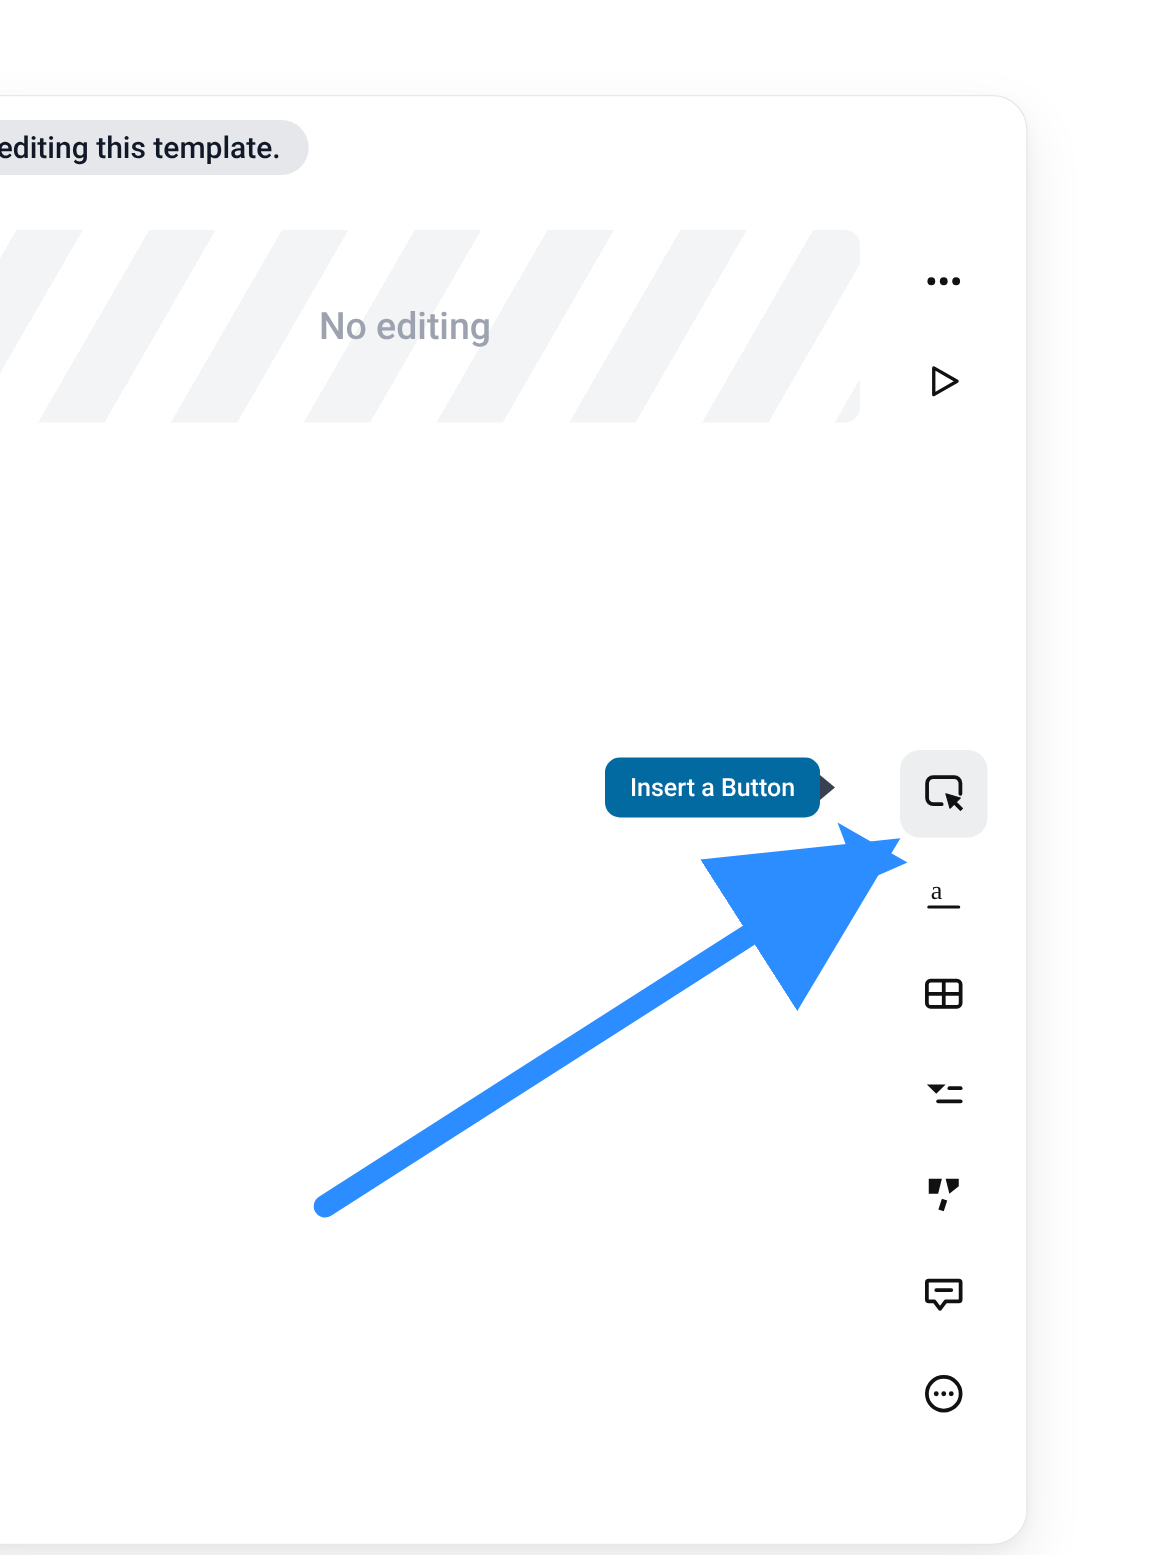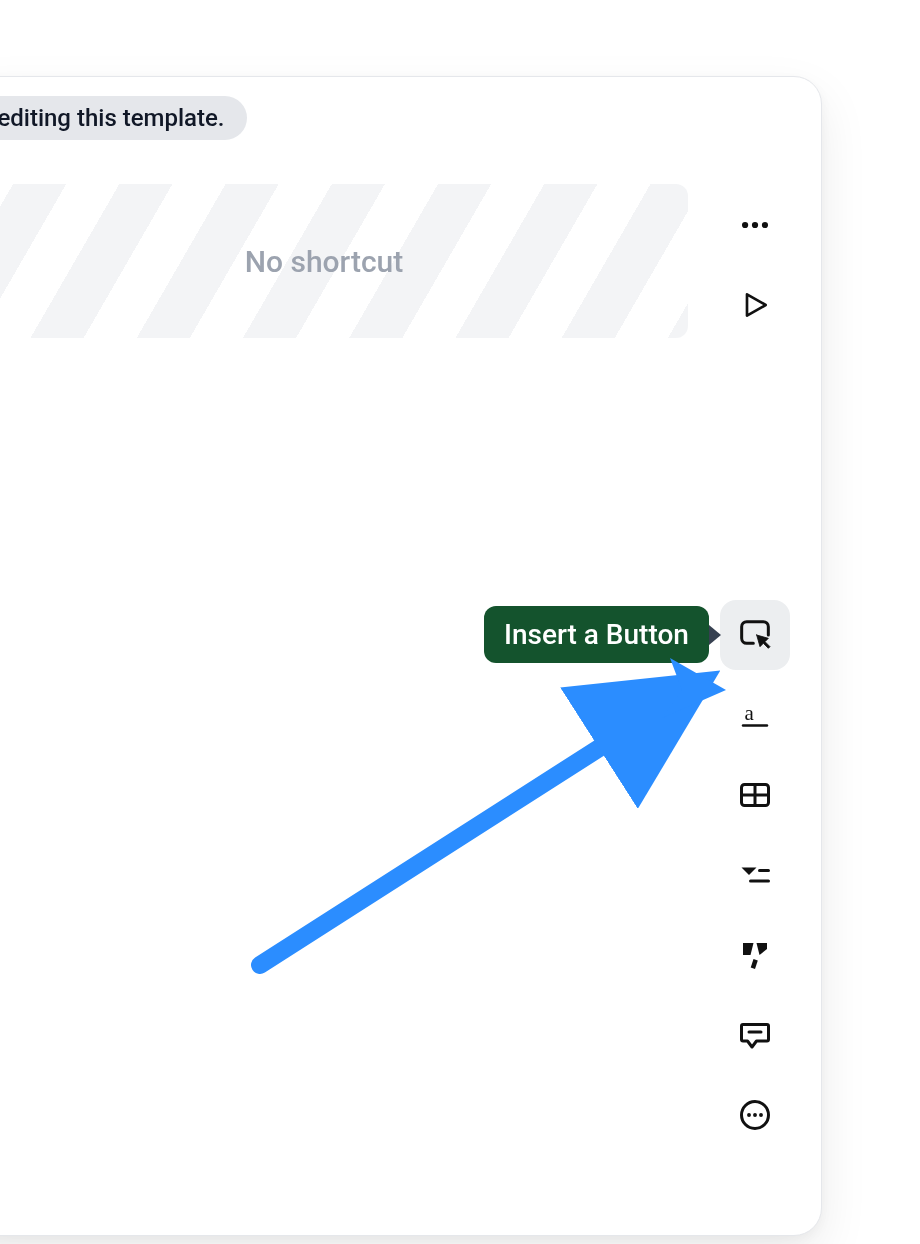--- a/index.html
+++ b/index.html
@@ -65,23 +65,23 @@
     align-items: center;
     justify-content: center;
     border-radius: 16px;
     cursor: pointer;
   }
   .rail-btn.active { background: #eceef0; }
   .rail-btn svg { display: block; }
 
   .tooltip {
     position: absolute;
-    background: #14532d;
+    background: #0369a1;
     color: #ffffff;
-    font-size: 28px;
+    font-size: 20px;
     font-weight: 500;
     padding: 12px 20px;
     border-radius: 12px;
     white-space: nowrap;
   }
   .tooltip::after {
     content: "";
     position: absolute;
     right: -12px;
     top: 50%;
@@ -99,21 +99,21 @@
 </head>
 <body>
 
 <div class="window"></div>
 
 <div class="status-pill">
   <span>ow editing this template.</span>
 </div>
 
 <div class="shortcut-box">
-  <span>No shortcut</span>
+  <span>No editing</span>
 </div>
 
 <div class="rail-btn" style="top:190px">
   <span>
     <svg width="34" height="34" viewBox="0 0 24 24" fill="none" stroke="#111" stroke-width="0">
       <circle cx="5" cy="12" r="2.2" fill="#111"></circle>
       <circle cx="12" cy="12" r="2.2" fill="#111"></circle>
       <circle cx="19" cy="12" r="2.2" fill="#111"></circle>
     </svg>
   </span>

